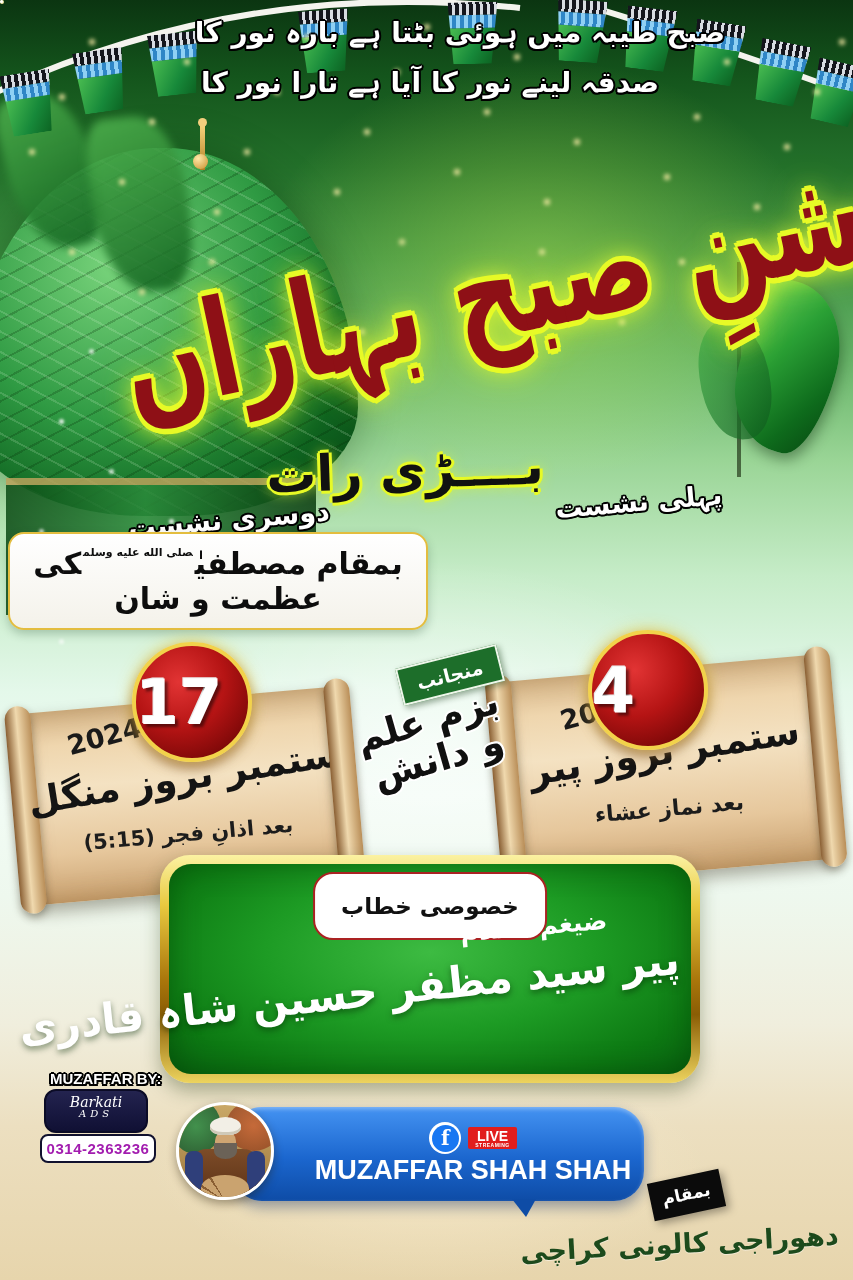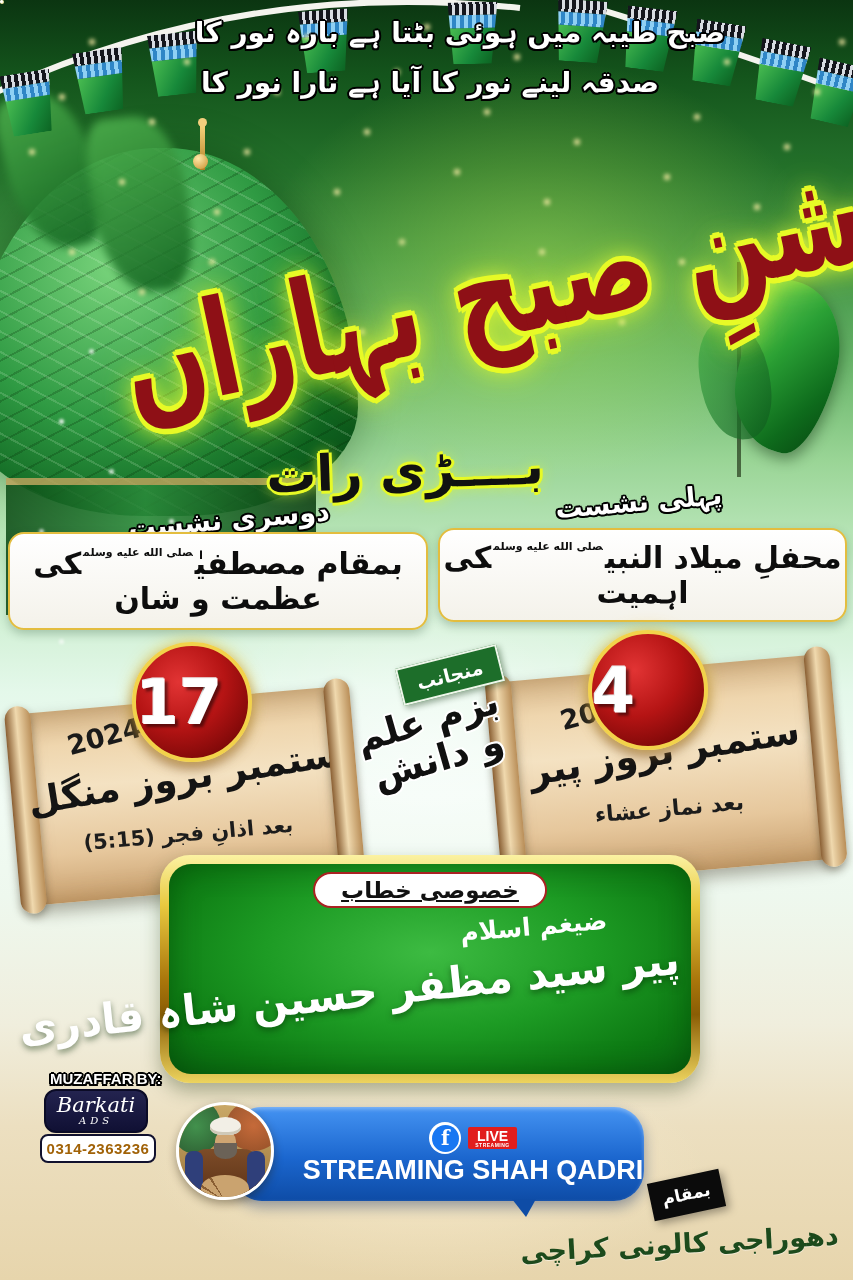--- a/index.html
+++ b/index.html
@@ -107,32 +107,32 @@
   .org-name{left:348px;top:700px;width:170px;text-align:center;font-size:37px;font-weight:bold;color:#101010;
     transform:rotate(-16deg);line-height:1.08;}
   
   .banner-frame{left:160px;top:855px;width:540px;height:228px;border-radius:30px;padding:9px;box-sizing:border-box;
     background:linear-gradient(180deg,#fbf2a2 0%,#e9c93f 22%,#a9760b 55%,#8a5d05 70%,#edd45e 100%);
     box-shadow:0 8px 18px rgba(40,60,20,.35);}
   .banner-inner{width:100%;height:100%;border-radius:22px;position:relative;
     background:radial-gradient(ellipse at 50% 42%,#3dbb42 0%,#1d9b24 45%,#0d7a13 78%,#086010 100%);
     box-shadow:inset 0 0 30px rgba(0,60,0,.45);}
   .khitab-pill{position:absolute;left:50%;top:8px;transform:translateX(-50%);background:#fff;border:2px solid #a22;
-    border-radius:20px;padding:3px 26px;font-size:23px;font-weight:bold;color:#111;white-space:nowrap;text-decoration:underline;}
+    border-radius:20px;padding:19px 26px;font-size:23px;font-weight:bold;color:#111;white-space:nowrap;}
   .honorific{position:absolute;right:84px;top:48px;color:#fff;font-size:25px;font-weight:bold;transform:rotate(-5deg);}
   .speaker{position:absolute;left:0;top:96px;width:100%;text-align:center;color:#fff;font-size:43px;font-weight:bold;
     transform:rotate(-6deg) scaleX(.96);white-space:nowrap;text-shadow:0 3px 6px rgba(0,40,0,.5);}
   
   .designed-label{left:50px;top:1070px;font-size:15px;font-weight:bold;color:#fff;font-family:"Liberation Sans",sans-serif;}
   .designer-box{left:44px;top:1089px;width:104px;height:44px;background:linear-gradient(180deg,#23234f,#101034);
     border-radius:12px;border:2px solid #0b0b26;color:#fff;text-align:center;line-height:1;padding-top:4px;box-sizing:border-box;}
-  .designer-box .brand{font-family:"DejaVu Serif",serif;font-style:italic;font-size:21px;display:block;}
+  .designer-box .brand{font-family:"DejaVu Serif",serif;font-style:italic;font-size:14px;display:block;}
   .designer-box .brand-sub{font-family:"DejaVu Serif",serif;font-style:italic;font-size:10px;letter-spacing:4px;display:block;}
   .phone-pill{left:40px;top:1134px;width:112px;height:25px;background:#fff;border-radius:8px;border:2px solid #11112e;
-    display:flex;align-items:center;justify-content:center;font-size:15px;font-weight:bold;color:#a16207;
+    display:flex;align-items:center;justify-content:center;font-size:15px;font-weight:bold;color:#a21caf;
     font-family:"Liberation Sans",sans-serif;letter-spacing:.5px;}
   .live-bar{left:232px;top:1107px;width:412px;height:94px;border-radius:30px;
     background:linear-gradient(180deg,#4493f2 0%,#1b66ce 55%,#0e4ca6 100%);
     box-shadow:0 6px 14px rgba(10,40,100,.4), inset 0 2px 4px rgba(255,255,255,.35);
     display:flex;flex-direction:column;align-items:center;justify-content:center;padding-left:70px;box-sizing:border-box;
     font-family:"Liberation Sans",sans-serif;}
   .live-bar::after{content:"";position:absolute;left:280px;bottom:-16px;width:0;height:0;
     border-left:14px solid transparent;border-right:10px solid transparent;border-top:18px solid #0e4ca6;}
   .live-row{display:flex;align-items:center;gap:7px;}
   .fb-circle{width:32px;height:32px;border-radius:50%;background:#fff;display:flex;align-items:center;justify-content:center;}
@@ -226,25 +226,20 @@
 
   <div class="layer poetry l2 rtl ol-black">صدقہ لینے نور کا آیا ہے تارا نور کا</div>
   <div class="layer poetry l1 rtl ol-black">صبح طیبہ میں ہوئی بٹتا ہے بارہ نور کا</div>
 
   <div class="layer main-title">
     <span class="rtl">جشنِ صبح بہاراں</span>
   </div>
   <div class="layer badi rtl">بــــڑی رات</div>
 
   <div class="layer sess-label sl1 rtl ol-black">پہلی نشست</div>
-  <div class="layer sess-bar sb1 rtl">
-    <div>
-      <span>محفلِ میلاد النبی</span><sup>صلى الله عليه وسلم</sup><span>کی اہمیت</span>
-    </div>
-  </div>
   <div class="layer sess-label sl2 rtl ol-black">دوسری نشست</div>
   <div class="layer sess-bar sb2 rtl">
     <div>
       <span>بمقام مصطفیٰ</span><sup>صلى الله عليه وسلم</sup><span>کی عظمت و شان</span>
     </div>
   </div>
 
   <div class="layer scroll scr1">
     <span class="year">2024</span>
     <div class="dayline rtl">ستمبر بروز پیر</div>
@@ -284,21 +279,21 @@
   <div class="layer live-bar">
     <div class="live-row">
       <span class="fb-circle">
           <span class="fb-inner">f</span>
         </span>
       <span class="live-badge">
         <span class="lv">LIVE</span>
         <span class="st">STREAMING</span>
       </span>
     </div>
-    <div class="live-name2">STREAMING SHAH QADRI</div>
+    <div class="live-name2">MUZAFFAR SHAH SHAH</div>
   </div>
 
   <div class="layer photo">
     <span class="bd1"></span>
     <span class="bd2"></span>
     <span class="body"></span>
     <span class="shawlL"></span>
     <span class="shawlR"></span>
     <span class="face"></span>
     <span class="beard"></span>

